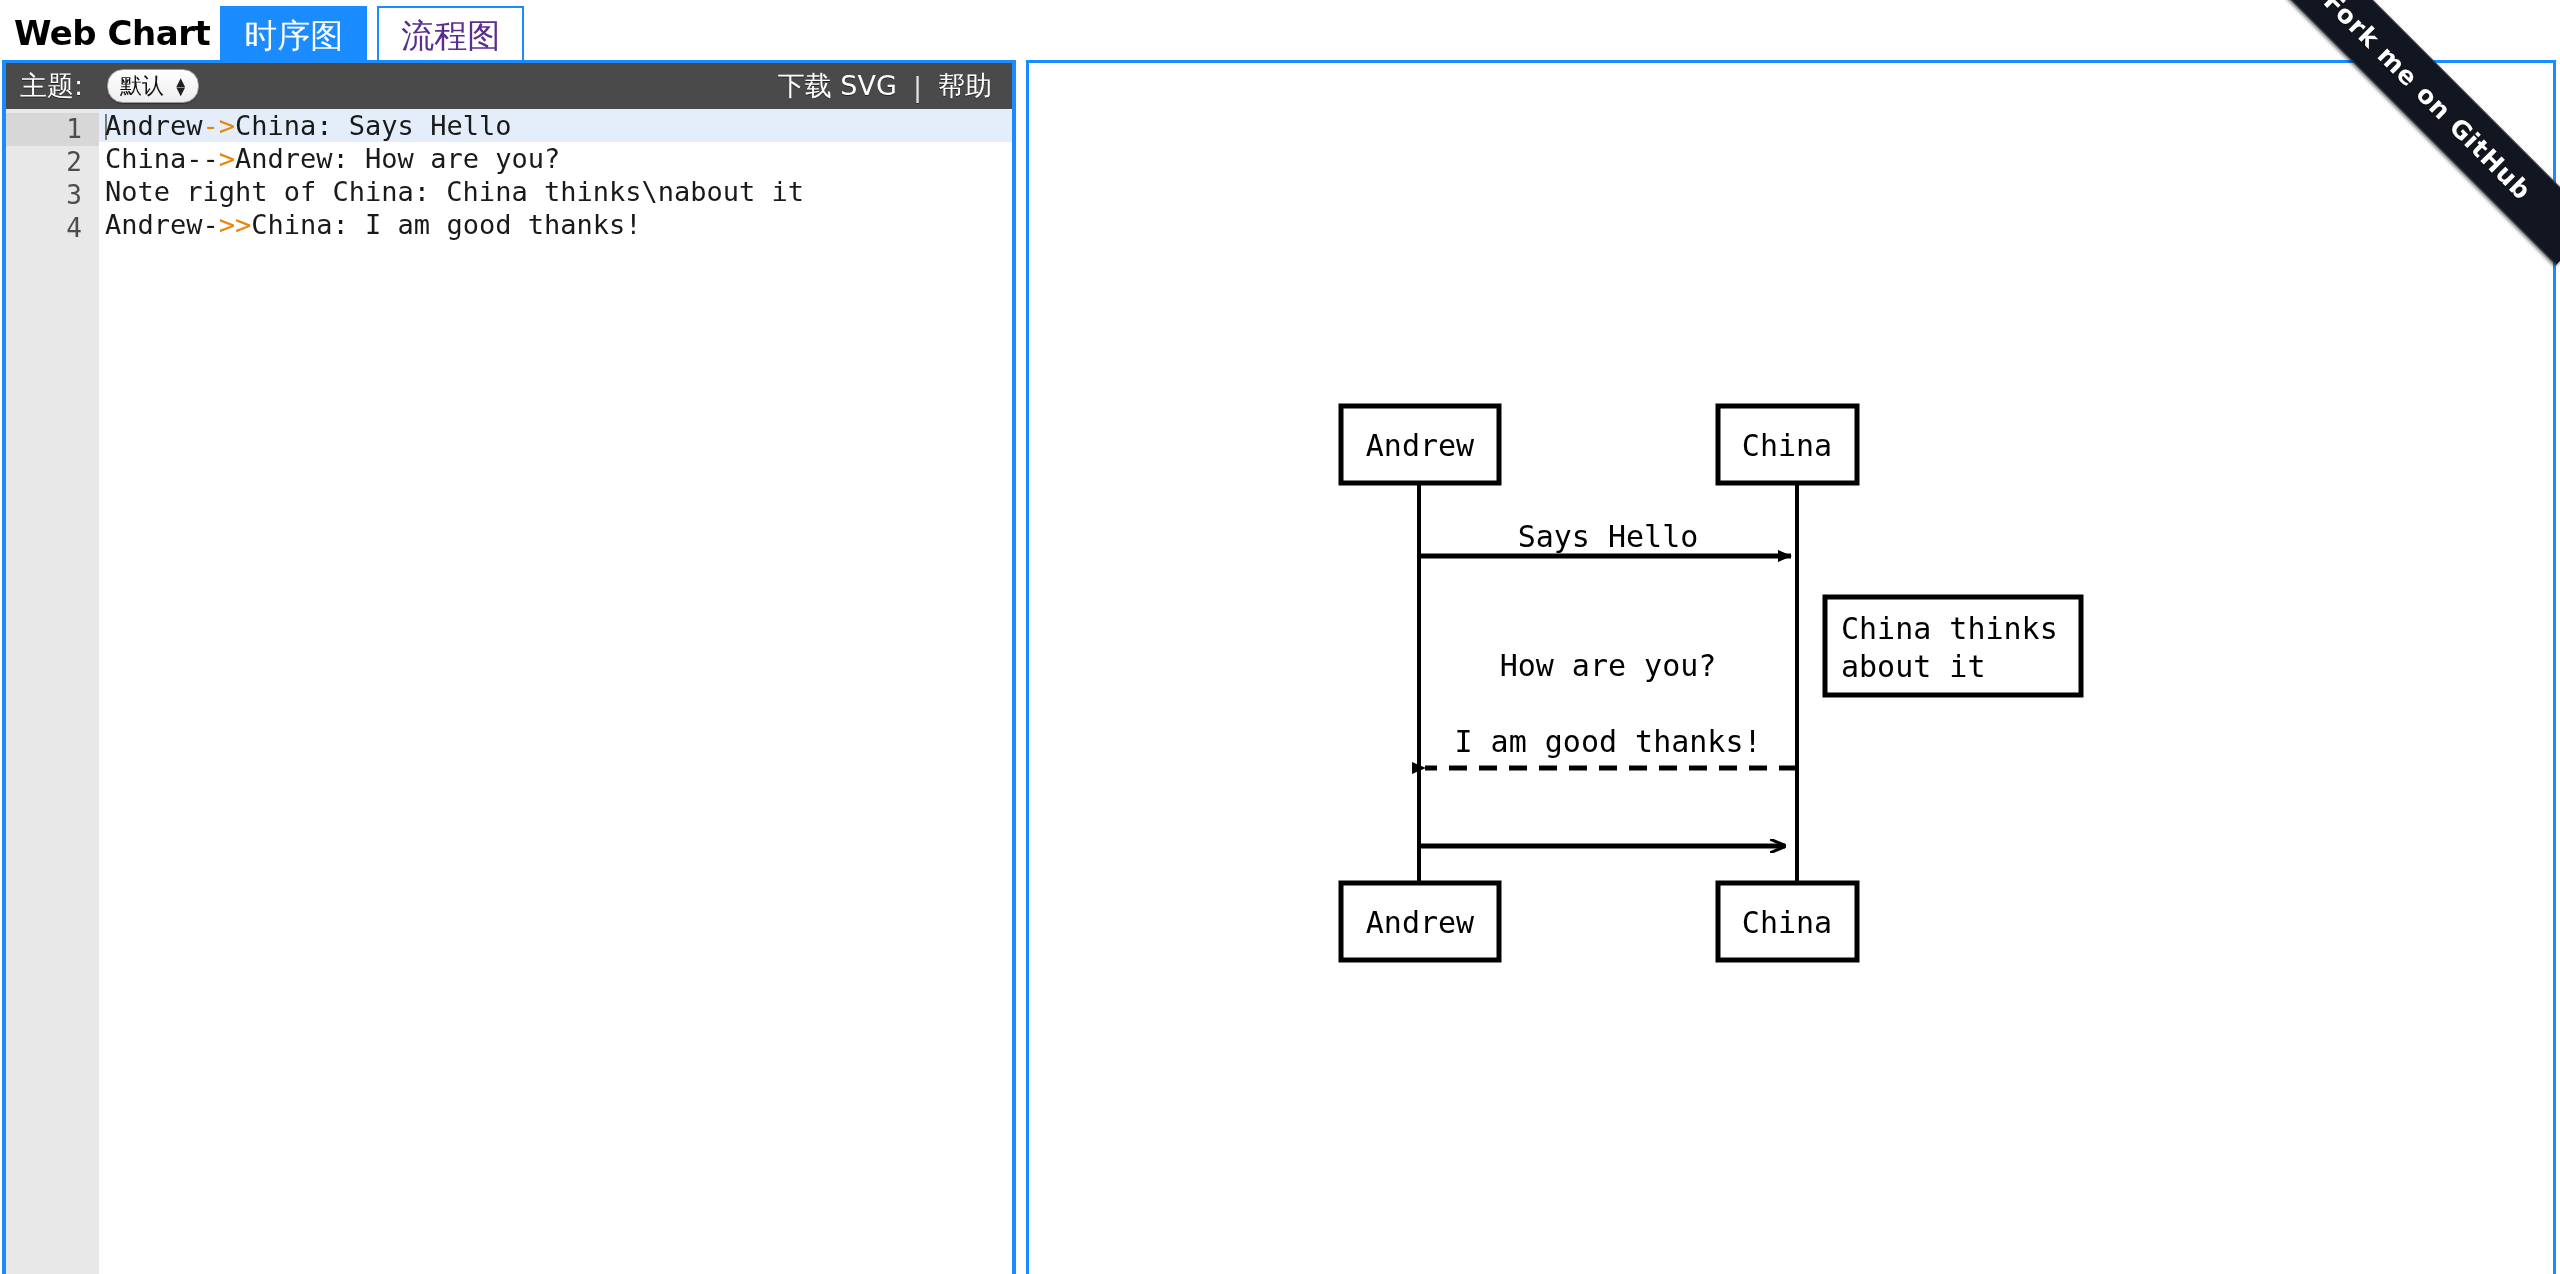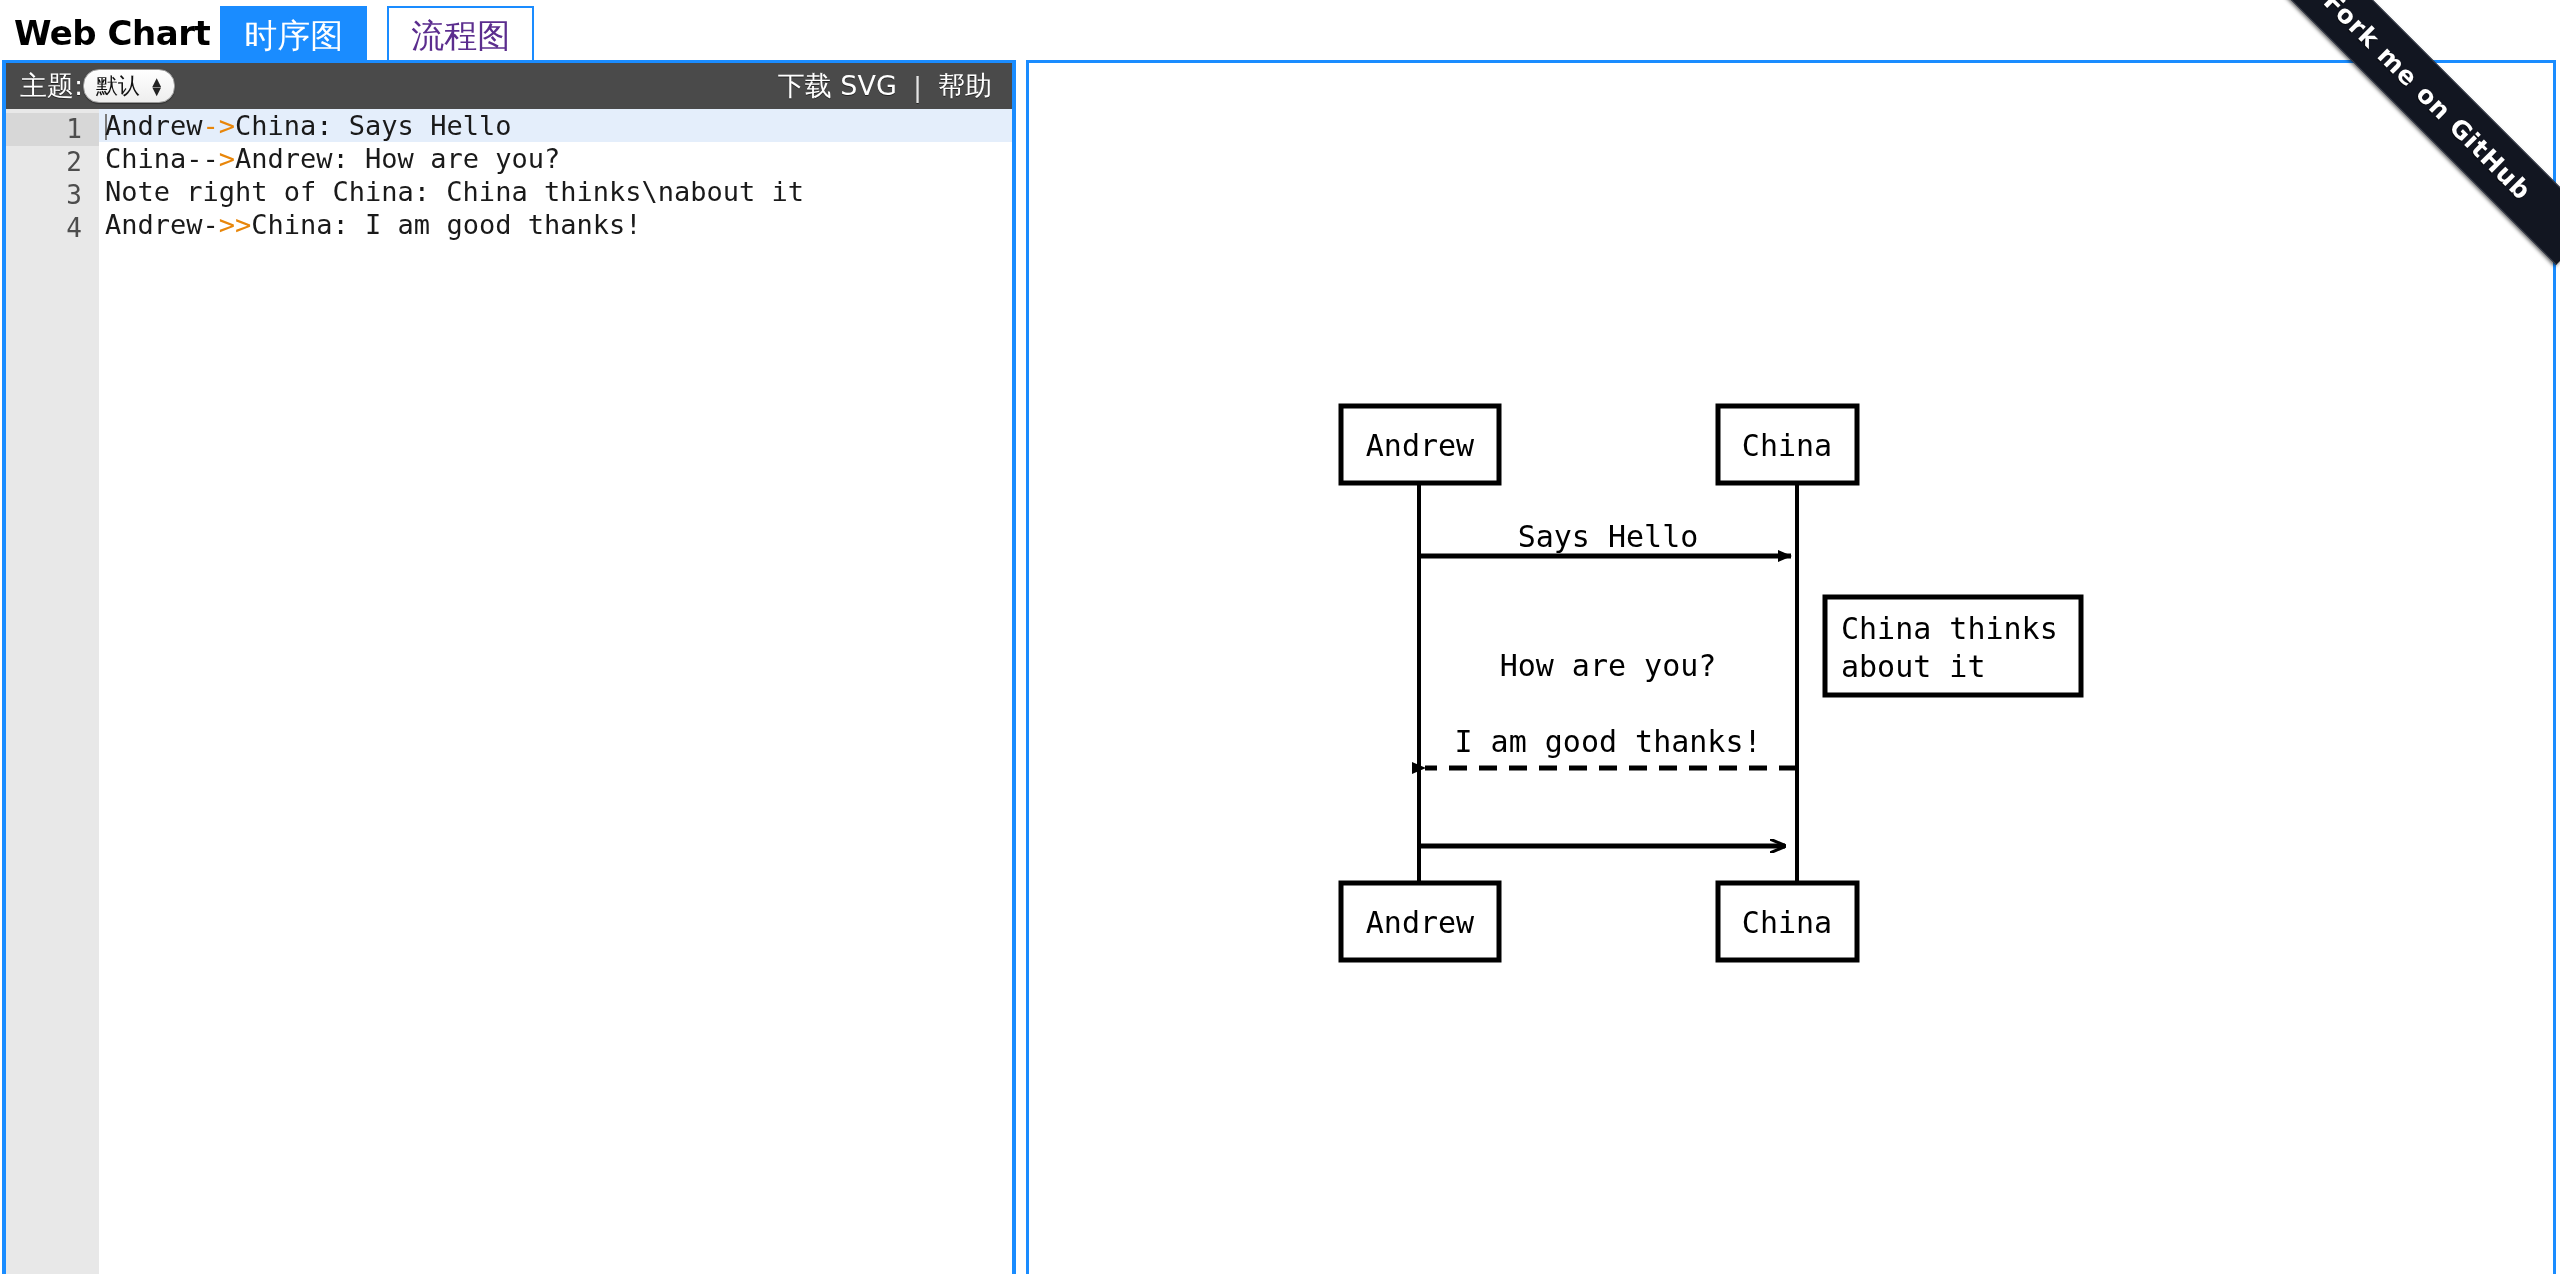--- a/index.html
+++ b/index.html
@@ -52,21 +52,21 @@
     height: 56px;
     min-width: 140px;
     padding: 0 22px;
     display: flex;
     align-items: center;
     justify-content: center;
     font-size: 33px;
     line-height: 1;
     border: 2px solid #1a8cff;
     border-bottom: none;
-    margin-right: 20px;
+    margin-right: 10px;
     font-family: "DejaVu Sans", sans-serif;
   }
   .tab.active {
     background: #1a8cff;
     color: #ffffff;
     border-color: #1a8cff;
   }
   .tab.inactive {
     background: #ffffff;
     color: #5b2d8e;
@@ -96,21 +96,21 @@
     display: flex;
     align-items: center;
     padding: 0 14px;
     box-sizing: border-box;
   }
 
   .toolbar-label {
     color: #ffffff;
     font-size: 27px;
     font-family: "DejaVu Sans", sans-serif;
-    margin-right: 0;
+    margin-right: 24px;
     white-space: nowrap;
     text-shadow: 0 1px 0 rgba(0,0,0,.5);
   }
 
   .theme-select {
     appearance: none;
     -webkit-appearance: none;
     background: linear-gradient(#ffffff, #eeeeee);
     border: 1px solid #9a9a9a;
     border-radius: 16px;

